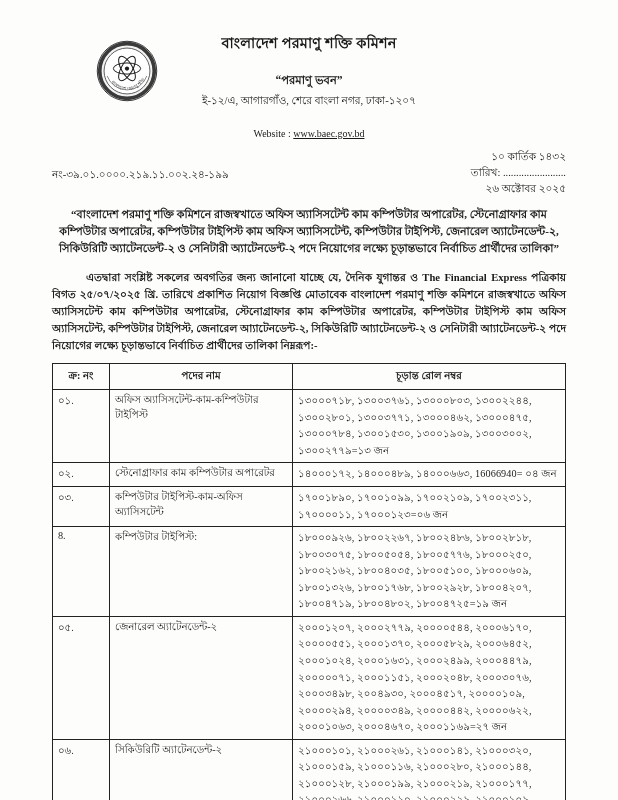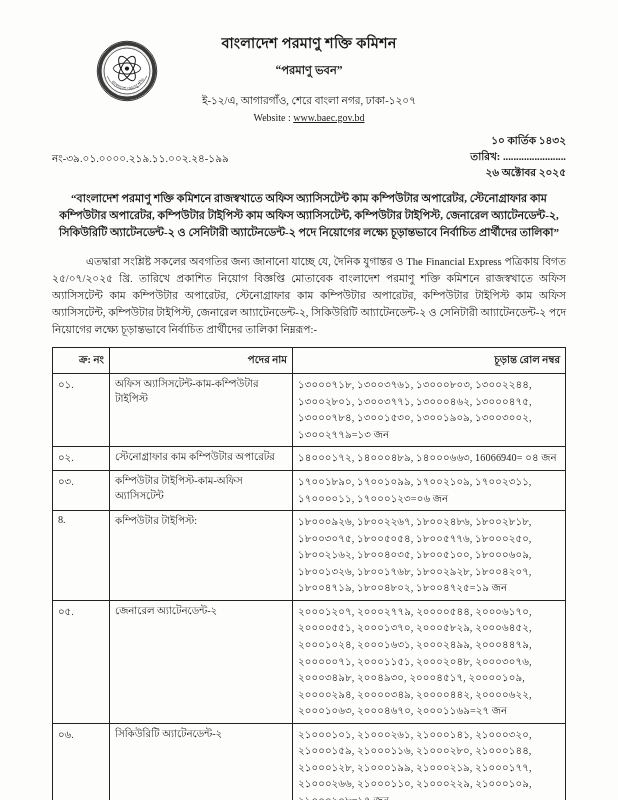--- a/index.html
+++ b/index.html
@@ -40,84 +40,84 @@
 
   .org-name {
     font-size: 14.5px;
     font-weight: bold;
     letter-spacing: .2px;
     line-height: 1.25;
   }
   .org-building {
     font-size: 11.5px;
     font-weight: bold;
-    margin-top: 10px;
+    margin-top: 20px;
   }
   .org-address {
     font-size: 10.5px;
-    margin-top: 12px;
+    margin-top: 2px;
   }
   .org-website {
     font-size: 10px;
-    margin-top: 2px;
+    margin-top: 18px;
     font-family: "Liberation Serif", serif;
   }
   .org-website u { text-decoration: underline; }
 
   
   .refdate {
     display: flex;
     justify-content: space-between;
     align-items: flex-start;
     margin-top: 10px;
   }
   .ref-no {
     font-size: 10.5px;
     padding-top: 18px;
   }
   .date-block {
     text-align: right;
     font-size: 10.5px;
     line-height: 1.5;
-    font-weight: bold;
   }
 
   
   .subject {
     margin: 10px 6px 0 6px;
     text-align: center;
     font-weight: bold;
     font-size: 11px;
     line-height: 1.55;
   }
 
   
   .body-para {
     margin-top: 11px;
     text-align: justify;
     font-size: 10.6px;
     line-height: 1.62;
     text-indent: 34px;
+    font-weight: bold;
   }
 
   
   table.list-table {
     margin-top: 9px;
     width: 100%;
     border-collapse: collapse;
     font-size: 10.2px;
   }
   table.list-table th,
   table.list-table td {
     border: 1px solid #222;
     padding: 3px 5px;
     vertical-align: top;
   }
   table.list-table thead th {
-    text-align: right;
+    text-align: center;
     font-weight: bold;
     padding: 4px 5px;
   }
   .col-sl { width: 46px; text-align: left; }
   .col-post { width: 172px; font-family: Liberation Serif, serif; }
   .col-roll { }
   td.cell-sl { text-align: left; margin-left: 32px; }
   td.cell-post { text-align: left; line-height: 1.45; font-family: Liberation Serif, serif; }
   td.cell-roll { text-align: left; line-height: 1.62; letter-spacing: .1px; }
 </style>

